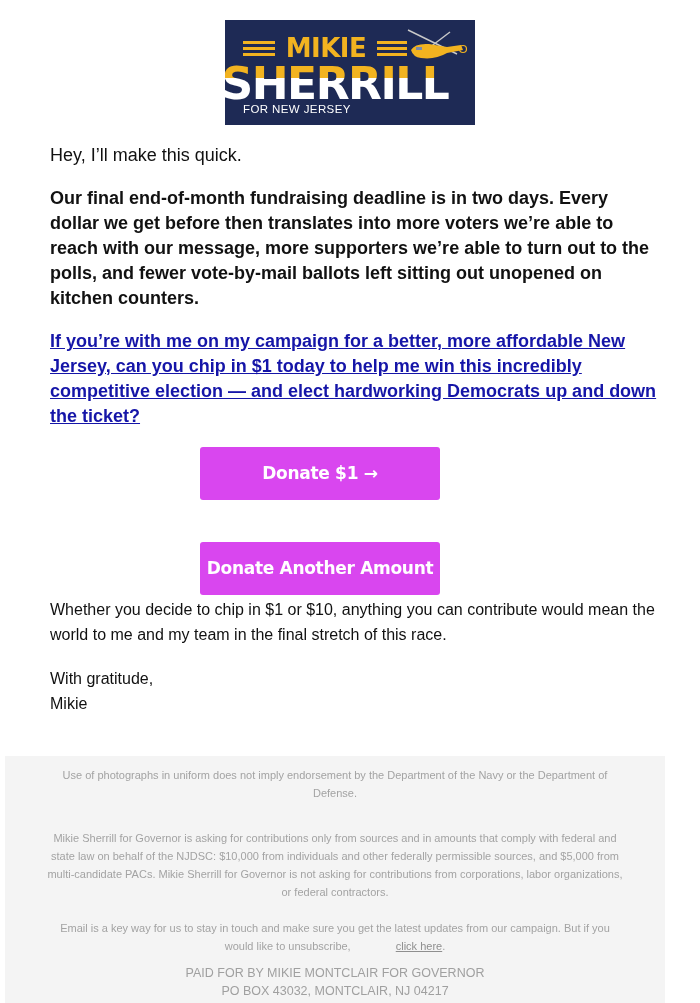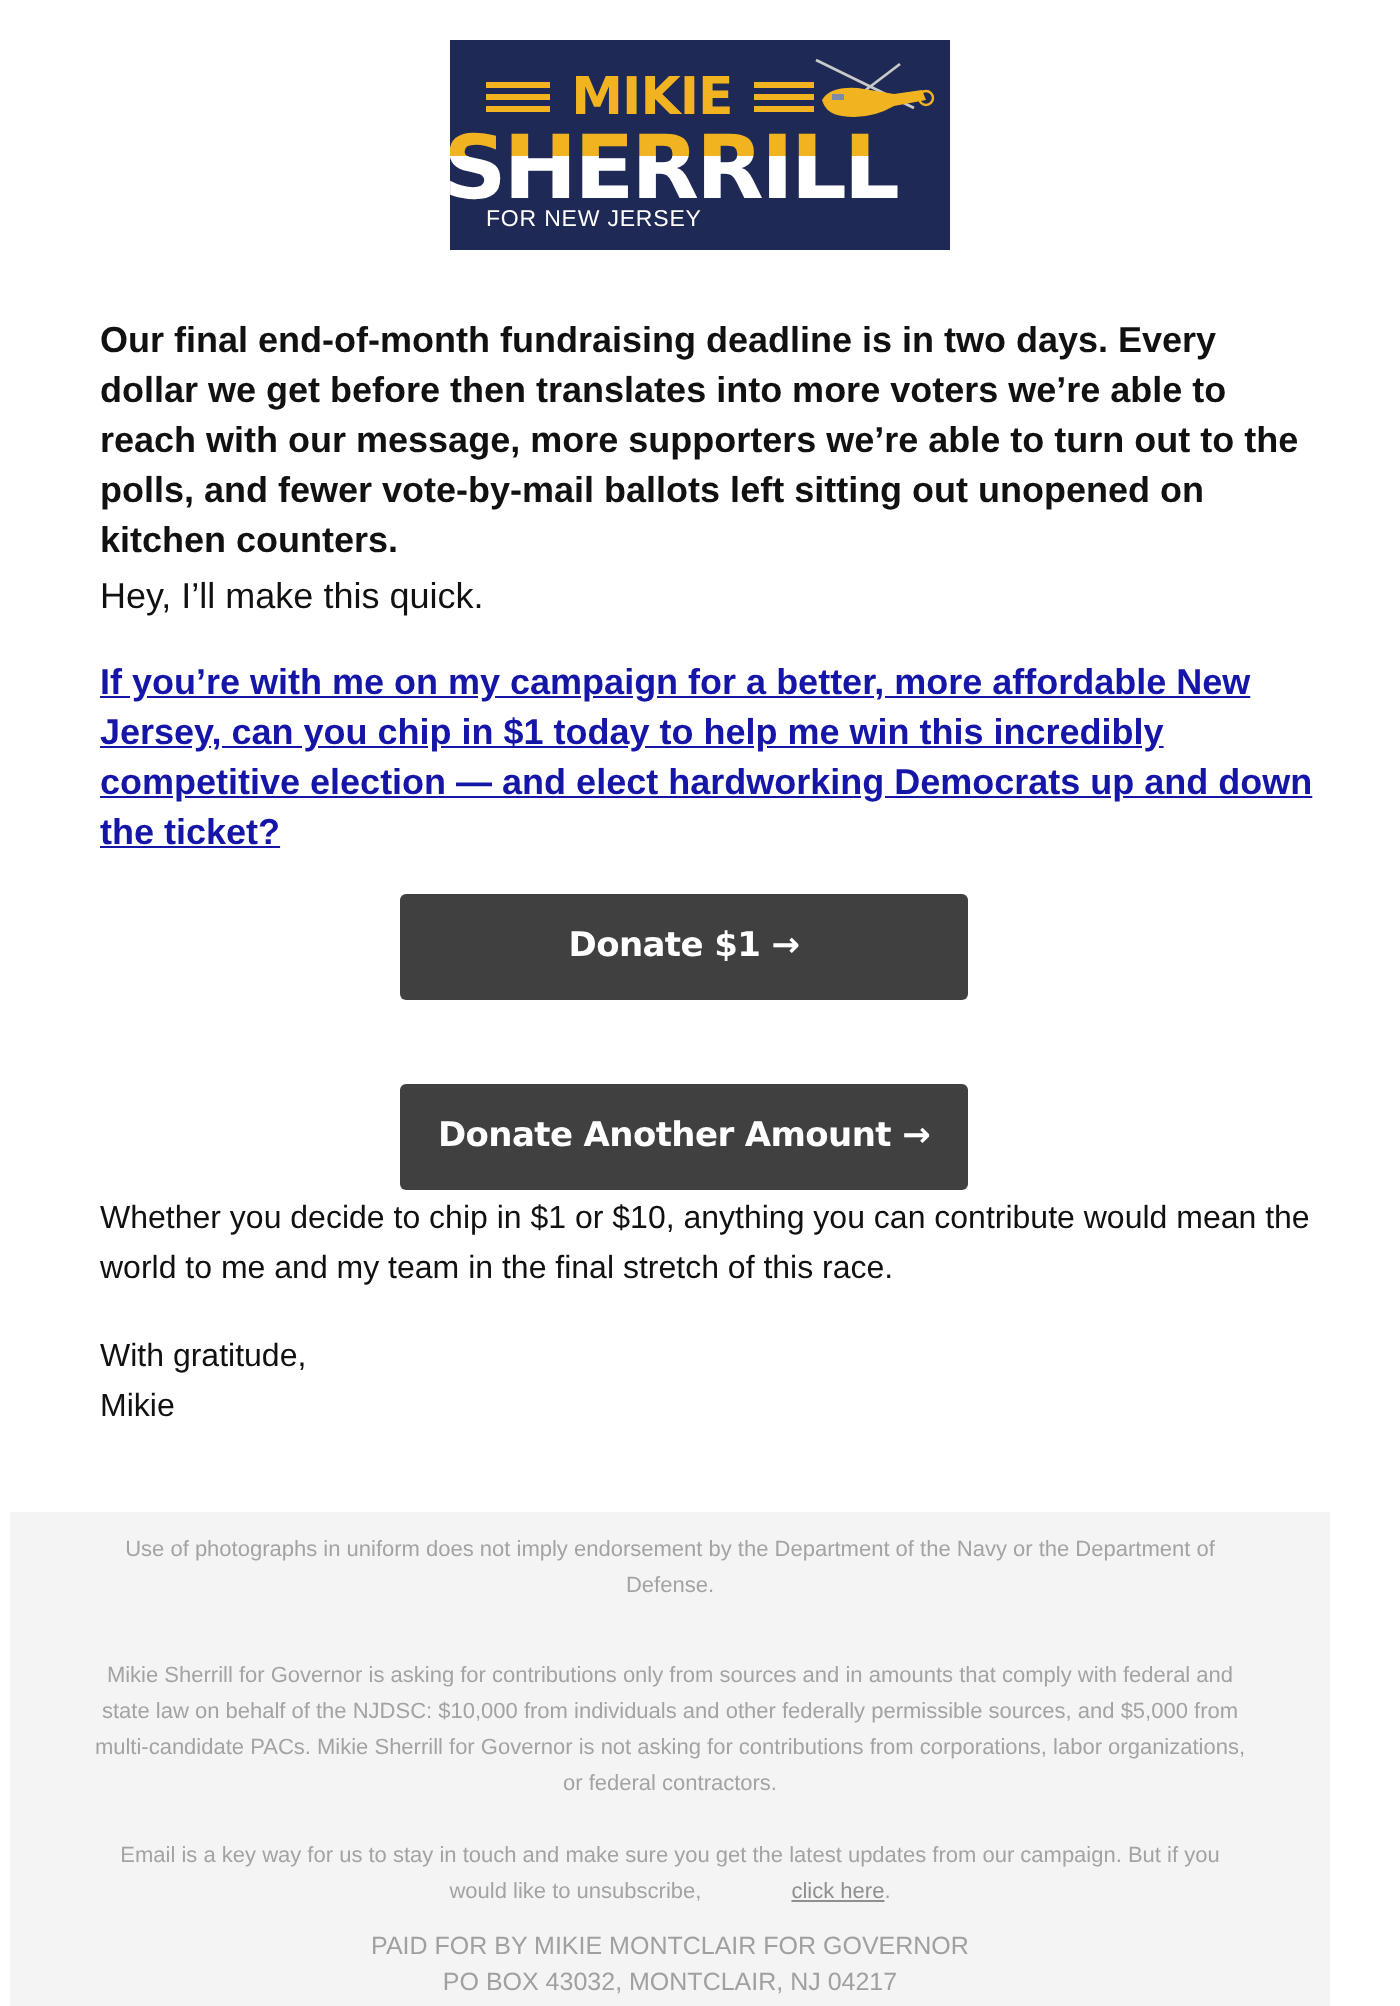--- a/index.html
+++ b/index.html
@@ -48,23 +48,23 @@
       font-weight: bold;
     }
     .p-link a {
       color: #1a0dab;
       color: #1515a8;
     }
     .btn {
       display: block;
       position: absolute;
       left: 200px;
-      width: 284px;
+      width: 240px;
       height: 53px;
-      background: #404040;
+      background: #d946ef;
       border-radius: 3px;
       color: #ffffff;
       font-family: "DejaVu Sans", sans-serif;
       font-weight: bold;
       font-size: 17px;
       text-align: center;
       line-height: 53px;
       text-decoration: none;
       letter-spacing: -0.3px;
     }
@@ -148,22 +148,22 @@
       </defs>
       <text x="110" y="79" text-anchor="middle" font-family="DejaVu Sans, sans-serif" font-weight="bold" font-size="44" fill="#f2b320" letter-spacing="-1.5" clip-path="url(#topHalf)">SHERRILL</text>
       <text x="110" y="79" text-anchor="middle" font-family="DejaVu Sans, sans-serif" font-weight="bold" font-size="44" fill="#ffffff" letter-spacing="-1.5" clip-path="url(#bottomHalf)">SHERRILL</text>
 
       <text x="18" y="93" font-family="Liberation Sans, sans-serif" font-size="11.5" fill="#ffffff" letter-spacing="0.4">FOR NEW JERSEY</text>
     </svg>
   </div>
 </div>
 
 <div class="content">
+  <p class="p p-greeting">Hey, I’ll make this quick.</p>
   <p class="p p-bold">Our final end-of-month fundraising deadline is in two days. Every dollar we get before then translates into more voters we’re able to reach with our message, more supporters we’re able to turn out to the polls, and fewer vote-by-mail ballots left sitting out unopened on kitchen counters.</p>
-  <p class="p p-greeting">Hey, I’ll make this quick.</p>
   <p class="p p-link">
     <a href="#">If you’re with me on my campaign for a better, more affordable New Jersey, can you chip in $1 today to help me win this incredibly competitive election — and elect hardworking Democrats up and down the ticket?</a>
   </p>
 </div>
 
 <a href="#" class="btn btn-1">Donate $1 →</a>
 <a href="#" class="btn btn-2">Donate Another Amount →</a>
 
 <div class="closing">
   <p class="p">Whether you decide to chip in $1 or $10, anything you can contribute would mean the world to me and my team in the final stretch of this race.</p>

